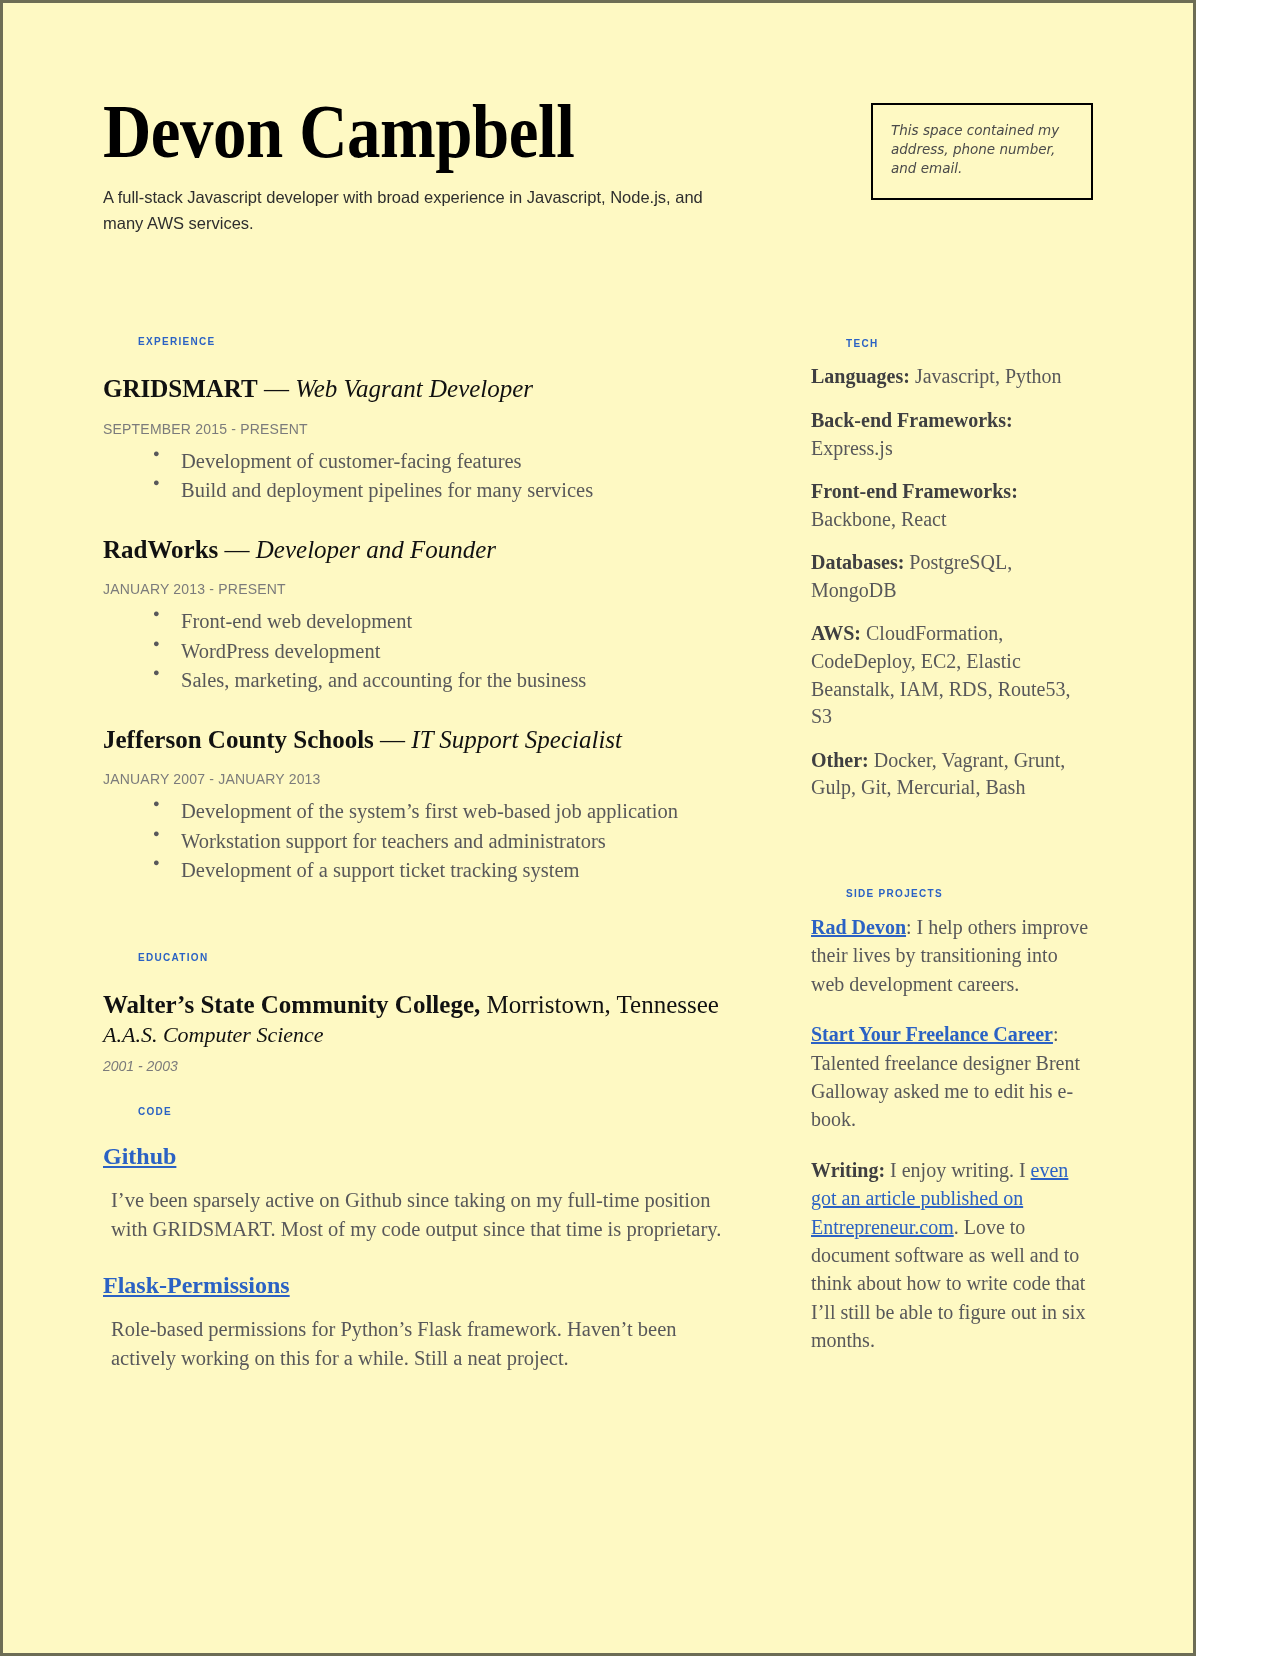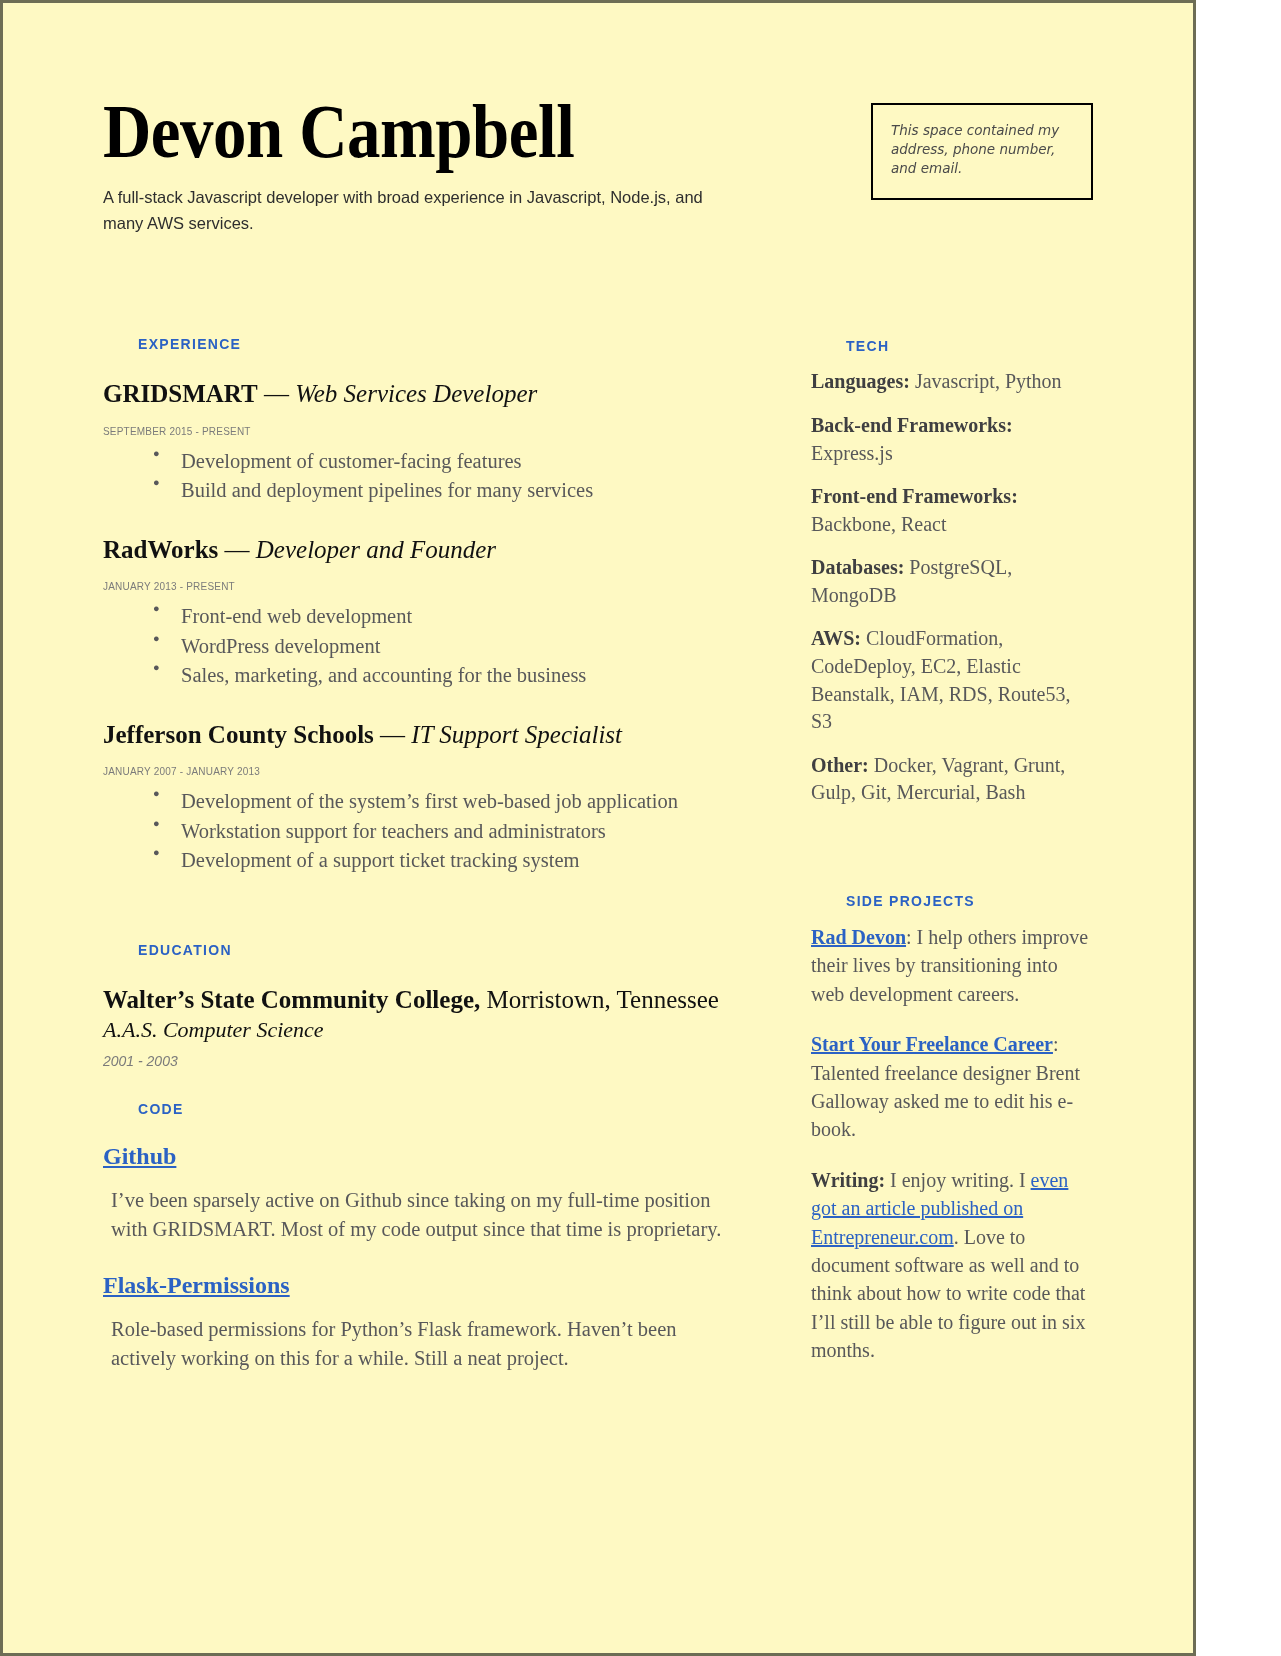--- a/index.html
+++ b/index.html
@@ -81,21 +81,21 @@
   .col-gap { flex: 0 0 60px; }
   .col-side {
     flex: 1 1 auto;
     padding-top: 2px;
   }
 
   
   .section-heading {
     font-family: "Liberation Sans", sans-serif;
     font-weight: bold;
-    font-size: 14px;
+    font-size: 10px;
     letter-spacing: 1.3px;
     color: #2b62c4;
     margin: 0 0 26px 0;
     text-transform: uppercase;
     padding-left: 35px;
   }
   .section-heading.side { margin-bottom: 14px; }
 
   
   .job { margin-bottom: 30px; }
@@ -105,21 +105,21 @@
     font-size: 25px;
     color: #111111;
     margin: 0 0 4px 0;
     line-height: 1.25;
   }
   .job-title .company { font-weight: bold; }
   .job-title .dash { font-weight: normal; }
   .job-title .role { font-style: italic; font-weight: normal; }
   .job-dates {
     font-family: "Liberation Sans", sans-serif;
-    font-size: 10px;
+    font-size: 14px;
     letter-spacing: 0.2px;
     color: #7b7b7b;
     margin: 16px 0 10px 0;
   }
   ul.bullets {
     margin: 0;
     padding: 0 0 0 50px;
     list-style: none;
   }
   ul.bullets li {
@@ -246,21 +246,21 @@
     </div>
 
     <div class="columns">
 
       <div class="col-main">
 
         <div class="section-heading">EXPERIENCE</div>
 
         <div class="job">
           <div class="job-title">
-            <span class="company">GRIDSMART</span><span class="dash"> — </span><span class="role">Web Services Developer</span>
+            <span class="company">GRIDSMART</span><span class="dash"> — </span><span class="role">Web Vagrant Developer</span>
           </div>
           <div class="job-dates">SEPTEMBER 2015 - PRESENT</div>
           <ul class="bullets">
             <li>Development of customer-facing features</li>
             <li>Build and deployment pipelines for many services</li>
           </ul>
         </div>
 
         <div class="job">
           <div class="job-title">

